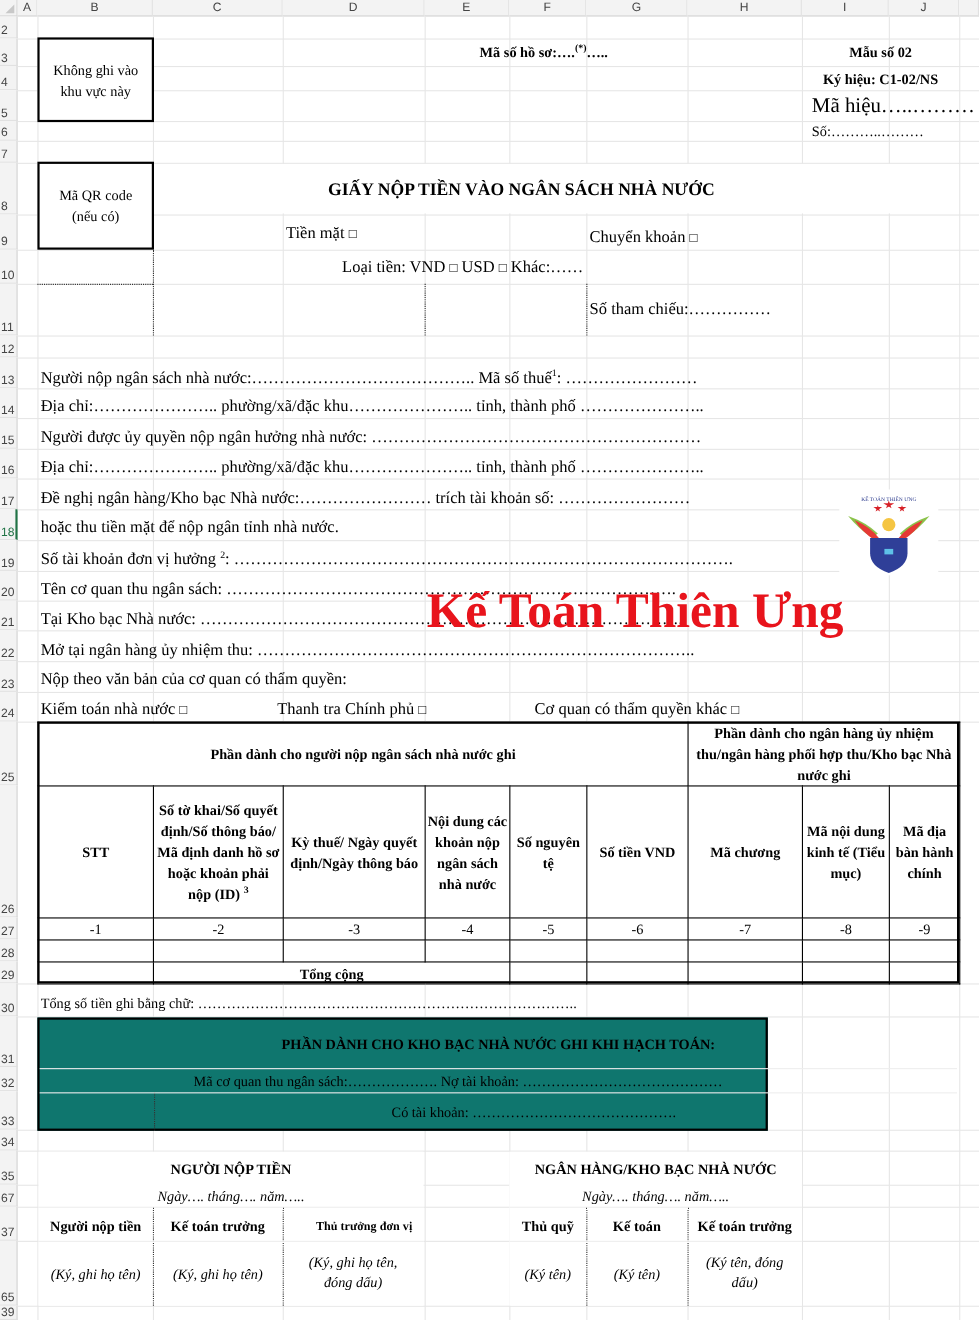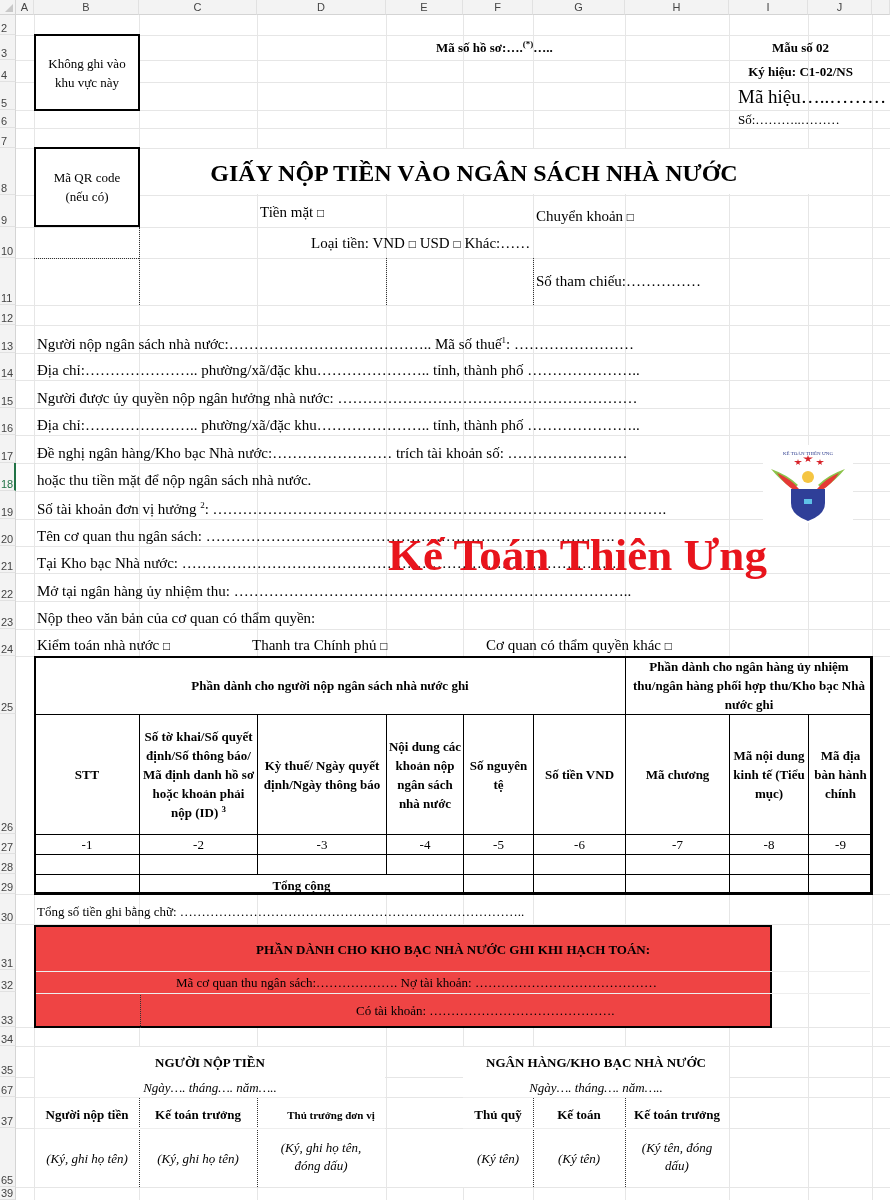--- a/index.html
+++ b/index.html
@@ -150,37 +150,37 @@
   <div>
     <div>Mã QR code</div>
     <div>(nếu có)</div>
   </div>
 </div>
 <div class="dotv" style="left:139px;top:227px;height:78px"></div>
 <div class="doth" style="left:34px;top:258px;width:105px"></div>
 <div class="dotv" style="left:386px;top:258px;height:47px"></div>
 <div class="dotv" style="left:533px;top:258px;height:47px"></div>
 
-<div class="txt b c" style="left:140px;top:160px;width:668px;font-size:24px;line-height:26px">GIẤY NỘP TIỀN VÀO NGÂN SÁCH NHÀ NƯỚC</div>
+<div class="txt b c" style="left:140px;top:160px;width:668px;font-size:16px;line-height:26px">GIẤY NỘP TIỀN VÀO NGÂN SÁCH NHÀ NƯỚC</div>
 
 <div class="txt" style="left:260px;top:203px"><span>Tiền mặt</span> <span class="cb">□</span></div>
 <div class="txt" style="left:536px;top:207px"><span>Chuyển khoản</span> <span class="cb">□</span></div>
 <div class="txt" style="left:311px;top:234px">
   <span>Loại tiền: VND</span> <span class="cb">□</span>
   <span>USD</span> <span class="cb">□</span>
   <span>Khác:……</span>
 </div>
 <div class="txt" style="left:536px;top:272px">Số tham chiếu:……………</div>
 
 <div class="txt" style="left:37px;top:335px"><span>Người nộp ngân sách nhà nước:………………………………….. Mã số thuế</span><span class="sup">1</span><span>: ……………………</span></div>
 <div class="txt" style="left:37px;top:361px">Địa chỉ:………………….. phường/xã/đặc khu………………….. tỉnh, thành phố …………………..</div>
 <div class="txt" style="left:37px;top:389px">Người được ủy quyền nộp ngân hưởng nhà nước: ……………………………………………………</div>
 <div class="txt" style="left:37px;top:416px">Địa chỉ:………………….. phường/xã/đặc khu………………….. tỉnh, thành phố …………………..</div>
 <div class="txt" style="left:37px;top:444px">Đề nghị ngân hàng/Kho bạc Nhà nước:…………………… trích tài khoản số: ……………………</div>
-<div class="txt" style="left:37px;top:471px">hoặc thu tiền mặt để nộp ngân sách nhà nước.</div>
+<div class="txt" style="left:37px;top:471px">hoặc thu tiền mặt để nộp ngân tỉnh nhà nước.</div>
 <div class="txt" style="left:37px;top:500px"><span>Số tài khoản đơn vị hưởng </span><span class="sup">2</span><span>: ……………………………………………………………………………….</span></div>
 <div class="txt" style="left:37px;top:527px">Tên cơ quan thu ngân sách: ……………………………………………………………………….</div>
 <div class="txt" style="left:37px;top:554px">Tại Kho bạc Nhà nước: …………………………………………………………………………….</div>
 <div class="txt" style="left:37px;top:582px">Mở tại ngân hàng ủy nhiệm thu: ……………………………………………………………………..</div>
 <div class="txt" style="left:37px;top:609px">Nộp theo văn bản của cơ quan có thẩm quyền:</div>
 <div class="txt" style="left:37px;top:636px"><span>Kiểm toán nhà nước</span> <span class="cb">□</span></div>
 <div class="txt" style="left:252px;top:636px"><span>Thanh tra Chính phủ</span> <span class="cb">□</span></div>
 <div class="txt" style="left:486px;top:636px"><span>Cơ quan có thẩm quyền khác</span> <span class="cb">□</span></div>
 
 <div class="abs" style="left:763px;top:445px;width:90px;height:78px;background:#fff">
@@ -259,21 +259,21 @@
     <td></td>
     <td></td>
     <td></td>
   </tr>
 </tbody>
   </table>
 <div class="outer2"></div>
 
 <div class="txt" style="left:37px;top:903px;font-size:13px">Tổng số tiền ghi bằng chữ: ……………………………………………………………………..</div>
 
-<div class="abs" style="left:34px;top:925px;width:738px;height:103px;border:2px solid #000;background:#ef4444">
+<div class="abs" style="left:34px;top:925px;width:664px;height:103px;border:2px solid #000;background:#0f766e">
   <div class="txt b c" style="left:0;top:14px;width:834px;font-size:13px">PHẦN DÀNH CHO KHO BẠC NHÀ NƯỚC GHI KHI HẠCH TOÁN:</div>
   <div class="txt" style="left:320px;top:75px;font-size:13px">Có tài khoản: …………………………………….</div>
   <div class="txt" style="left:140px;top:47px;font-size:13px">Mã cơ quan thu ngân sách:………………. Nợ tài khoản: ……………………………………</div>
   <div class="dotv" style="left:104px;top:66px;height:35px"></div>
   <div class="abs" style="left:0;top:44px;width:834px;height:1px;background:#eee"></div>
   <div class="abs" style="left:0;top:66px;width:834px;height:1px;background:#eee"></div>
 </div>
 
 <div class="abs" style="left:35px;top:1047px;width:350px;height:140px;background:#fff">
   <div class="txt b c" style="left:0;top:7px;width:350px;font-size:13px">NGƯỜI NỘP TIỀN</div>

